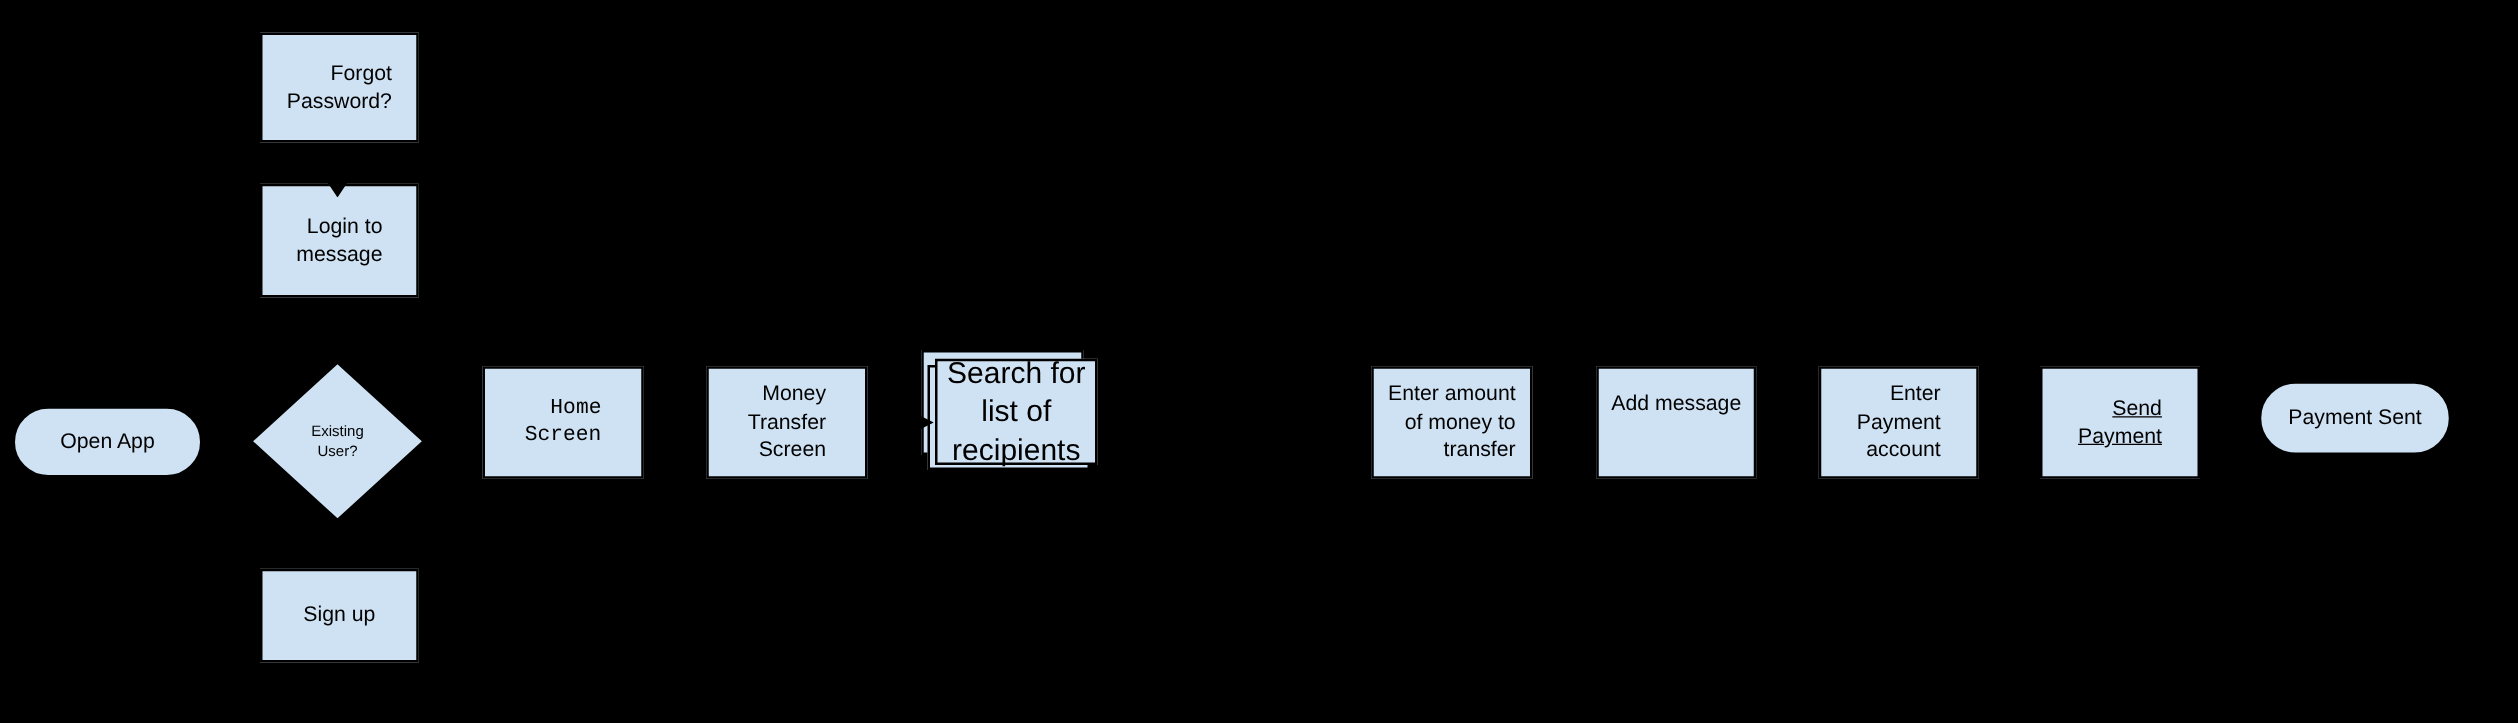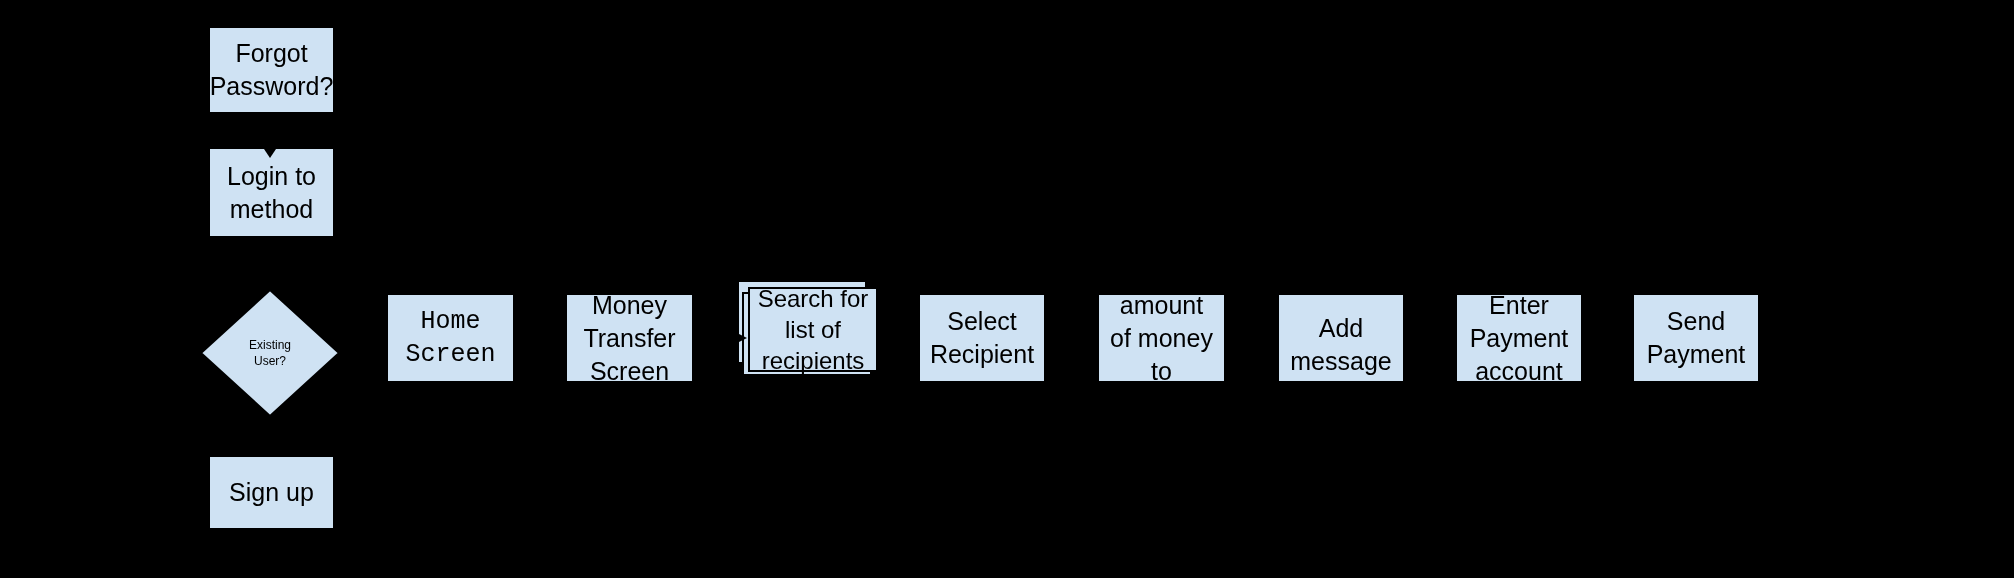--- a/index.html
+++ b/index.html
@@ -10,43 +10,43 @@
     background: var(--bg, #000000);
     font-family: "Liberation Sans", sans-serif;
     overflow: hidden;
   }
   .node {
     position: absolute;
     box-sizing: border-box;
     display: flex;
     align-items: center;
     justify-content: center;
-    text-align: center;
+    text-align: right;
     background: var(--fill, #cfe2f3);
     border: 2px solid var(--stroke, #000000);
     color: var(--text, #000000);
-    font-size: 25px;
+    font-size: 17px;
     line-height: 1.32;
     white-space: pre-line;
   }
   .terminator { border-radius: 30px; }
   .v-top { align-items: flex-start; padding-top: 17px; }
 
   
   .n-open-app            { left: 10px;   top: 325px; width: 152px; height: 57px; border-radius: 29px; }
   .n-forgot-password     { left: 208px;  top: 26px;  width: 127px; height: 88px; }
   .n-login               { left: 208px;  top: 147px; width: 127px; height: 91px; }
   .n-sign-up             { left: 208px;  top: 455px; width: 127px; height: 75px; }
   .n-home-screen         { left: 386px;  top: 293px; width: 129px; height: 90px; font-family: Liberation Mono, monospace; }
   .n-money-transfer      { left: 565px;  top: 293px; width: 129px; height: 90px; }
   .n-select-recipient    { left: 918px;  top: 293px; width: 128px; height: 90px; }
   .n-enter-amount        { left: 1097px; top: 293px; width: 129px; height: 90px; }
   .n-add-message         { left: 1277px; top: 293px; width: 128px; height: 90px; }
   .n-enter-payment       { left: 1455px; top: 293px; width: 128px; height: 90px; }
-  .n-send-payment        { left: 1632px; top: 293px; width: 128px; height: 90px; }
+  .n-send-payment        { left: 1632px; top: 293px; width: 128px; height: 90px; text-decoration: underline; }
   .n-payment-sent        { left: 1807px; top: 305px; width: 154px; height: 59px; border-radius: 30px; }
 
   
   .diamond-svg   { position: absolute; left: 200px; top: 289px; width: 140px; height: 128px; }
   .diamond-label {
     position: absolute; left: 200px; top: 289px; width: 140px; height: 128px;
     display: flex; align-items: center; justify-content: center; text-align: center;
     color: var(--text, #000000); font-size: 12px; line-height: 1.35; white-space: pre-line;
   }
 
@@ -68,36 +68,39 @@
   
   .arrowhead { position: absolute; }
   .ah-login { left: 262px; top: 146px; width: 16px; height: 12px; }
   .ah-stack { left: 729px; top: 329px; width: 18px; height: 18px; }
 </style>
 </head>
 <body>
 
 <div id="canvas" style="--bg: #000000; --fill: #cfe2f3; --stroke: #000000; --text: #000000;">
 
+  <div class="node terminator n-open-app">
+    <span>Open App</span>
+  </div>
 
   <svg class="diamond-svg" viewBox="0 0 140 128">
     <polygon points="70,1 139,64 70,127 1,64" fill="#cfe2f3" stroke="#000000" stroke-width="2"></polygon>
   </svg>
   <div class="diamond-label">
     <span>Existing
 User?</span>
   </div>
 
   <div class="node n-forgot-password">
     <span>Forgot
 Password?</span>
   </div>
   <div class="node n-login">
     <span>Login to
-method</span>
+message</span>
   </div>
   <div class="node n-sign-up">
     <span>Sign up</span>
   </div>
 
   <div class="node n-home-screen">
     <span>Home
 Screen</span>
   </div>
   <div class="node n-money-transfer">
@@ -110,40 +113,39 @@
   <div class="sheet sheet-mid"></div>
   <svg class="arrowhead ah-stack" viewBox="0 0 18 18">
     <polygon points="0,0 18,9 0,18" fill="#000000"></polygon>
   </svg>
   <div class="sheet sheet-front">
     <span>Search for
 list of
 recipients</span>
   </div>
 
-  <div class="node n-select-recipient">
-    <span>Select
-Recipient</span>
-  </div>
   <div class="node n-enter-amount">
     <span>Enter amount
 of money to
 transfer</span>
   </div>
   <div class="node v-top n-add-message">
     <span>Add message</span>
   </div>
   <div class="node n-enter-payment">
     <span>Enter
 Payment
 account</span>
   </div>
   <div class="node n-send-payment">
     <span>Send
 Payment</span>
   </div>
 
+  <div class="node terminator n-payment-sent">
+    <span>Payment Sent</span>
+  </div>
 
   <svg class="arrowhead ah-login" viewBox="0 0 16 12">
     <polygon points="0,0 16,0 8,12" fill="#000000"></polygon>
   </svg>
 
 </div>
 
 </body></html>

